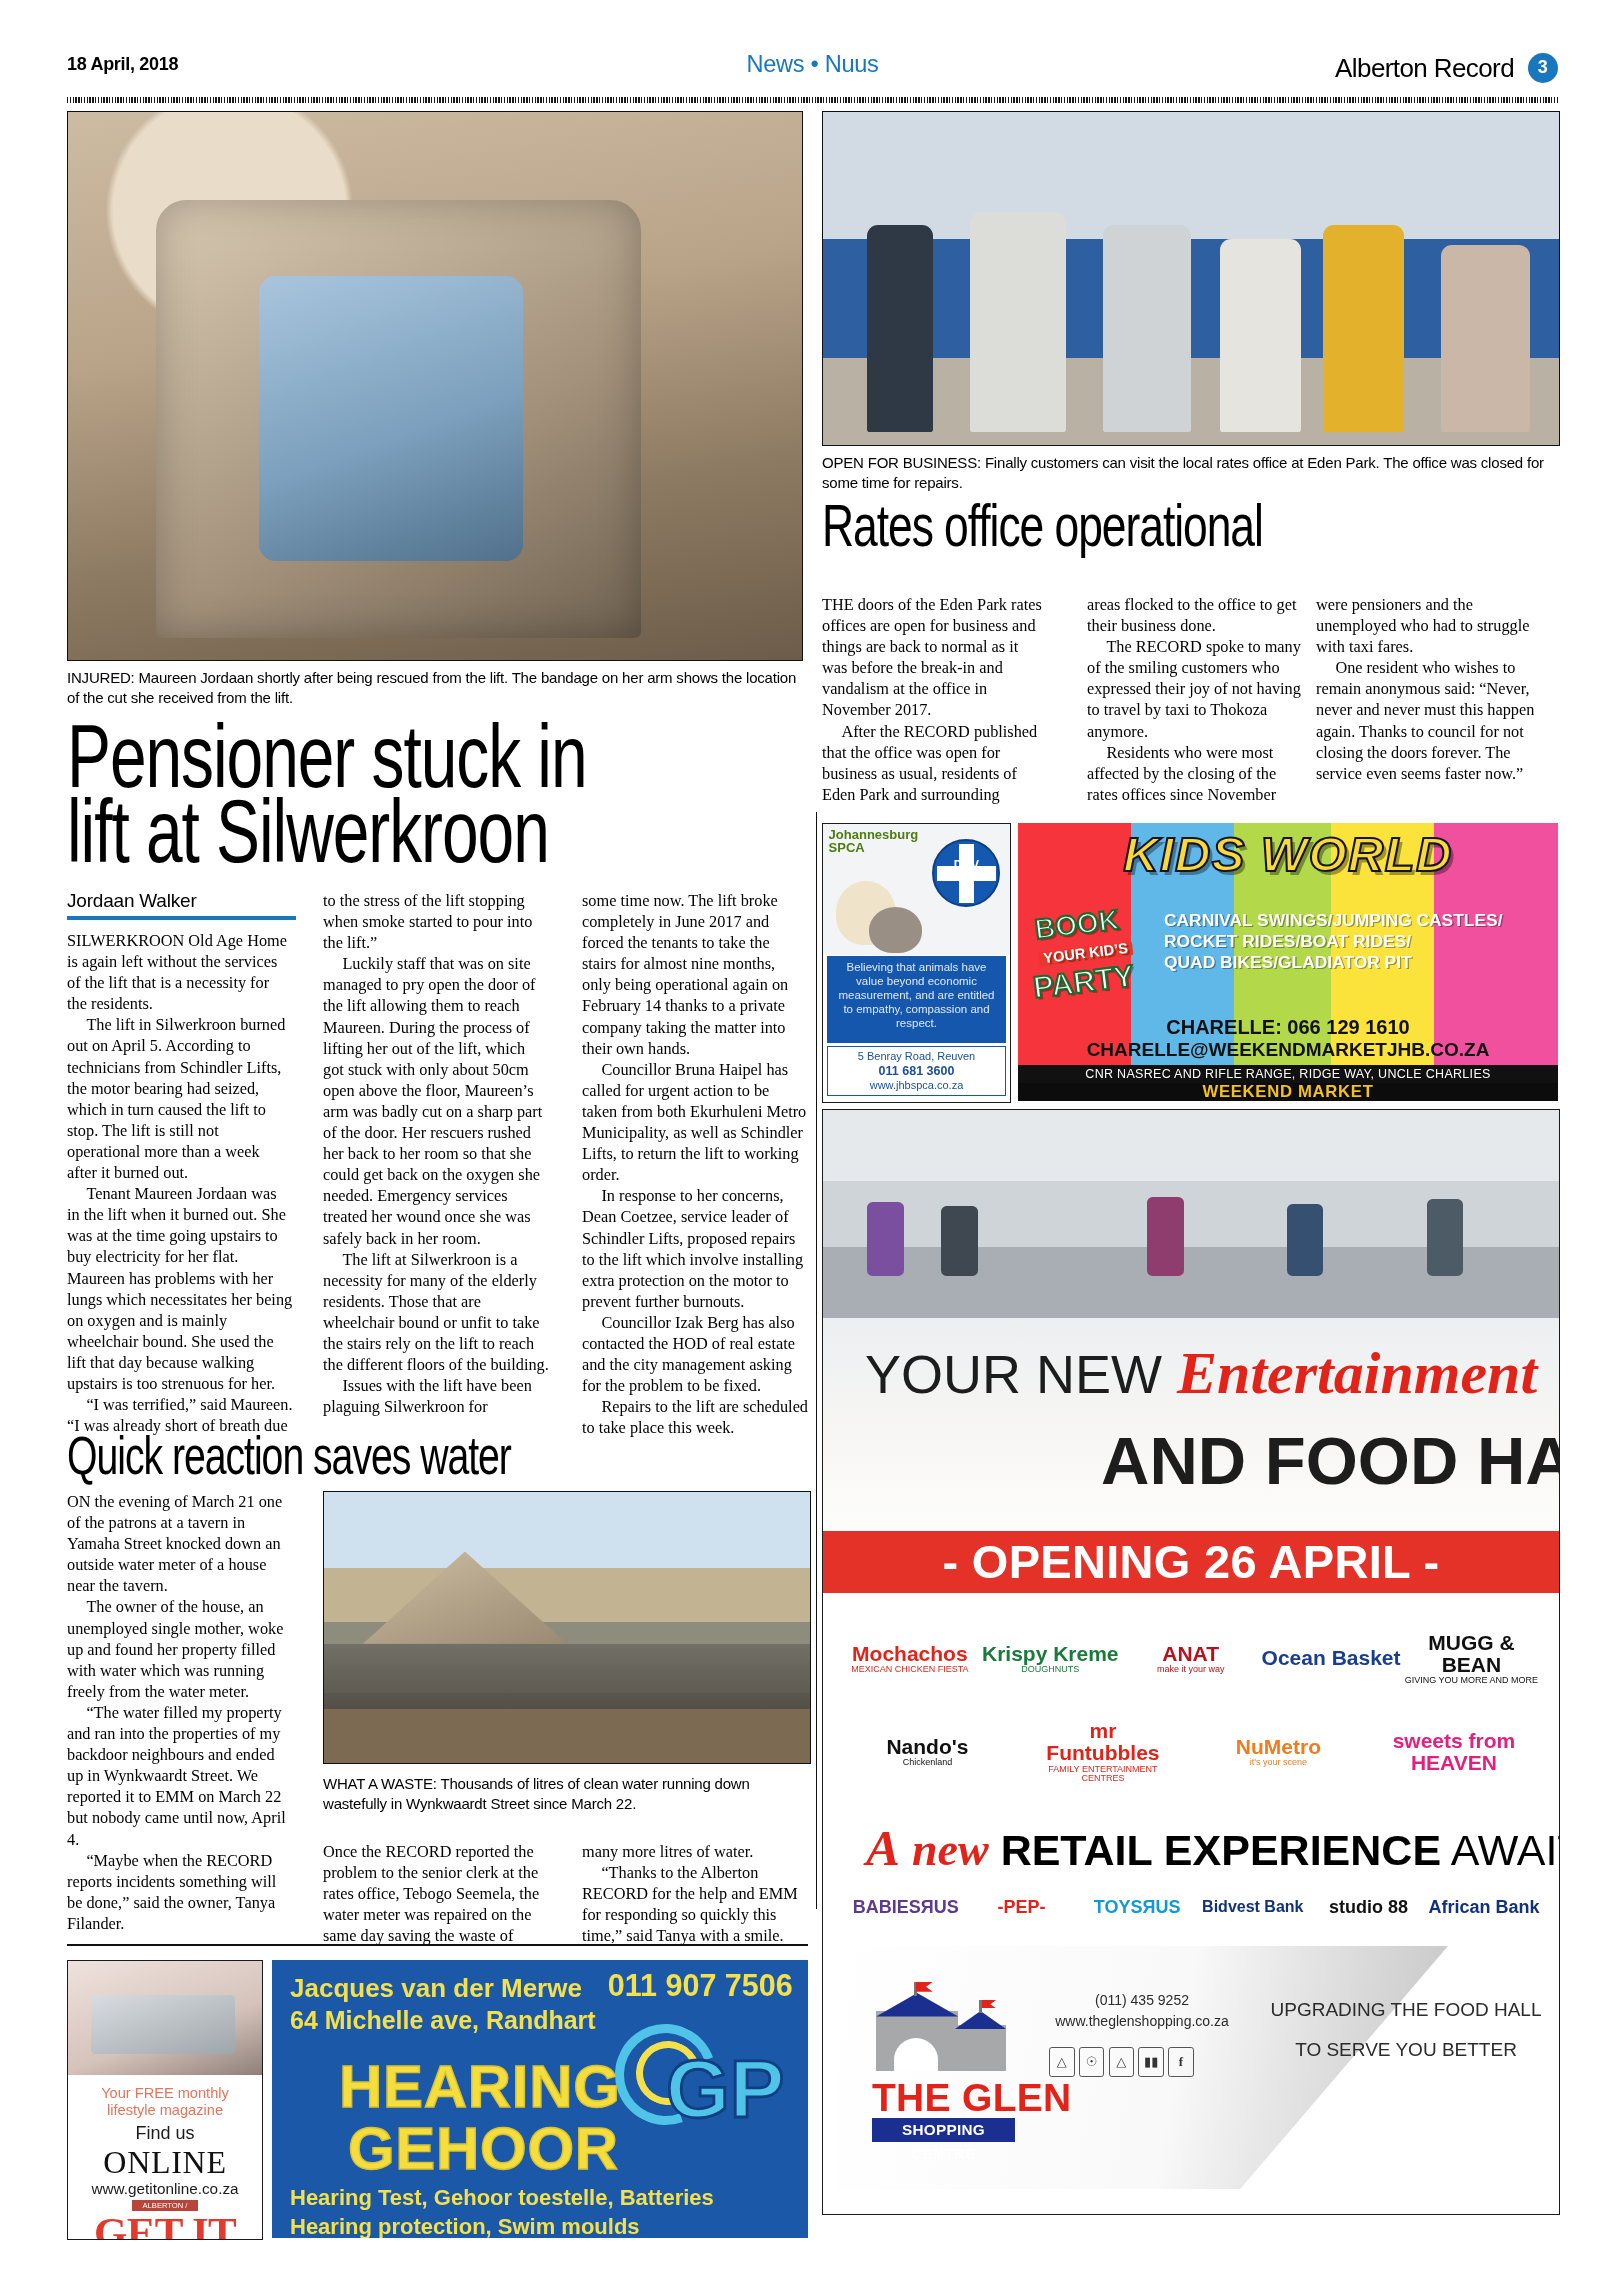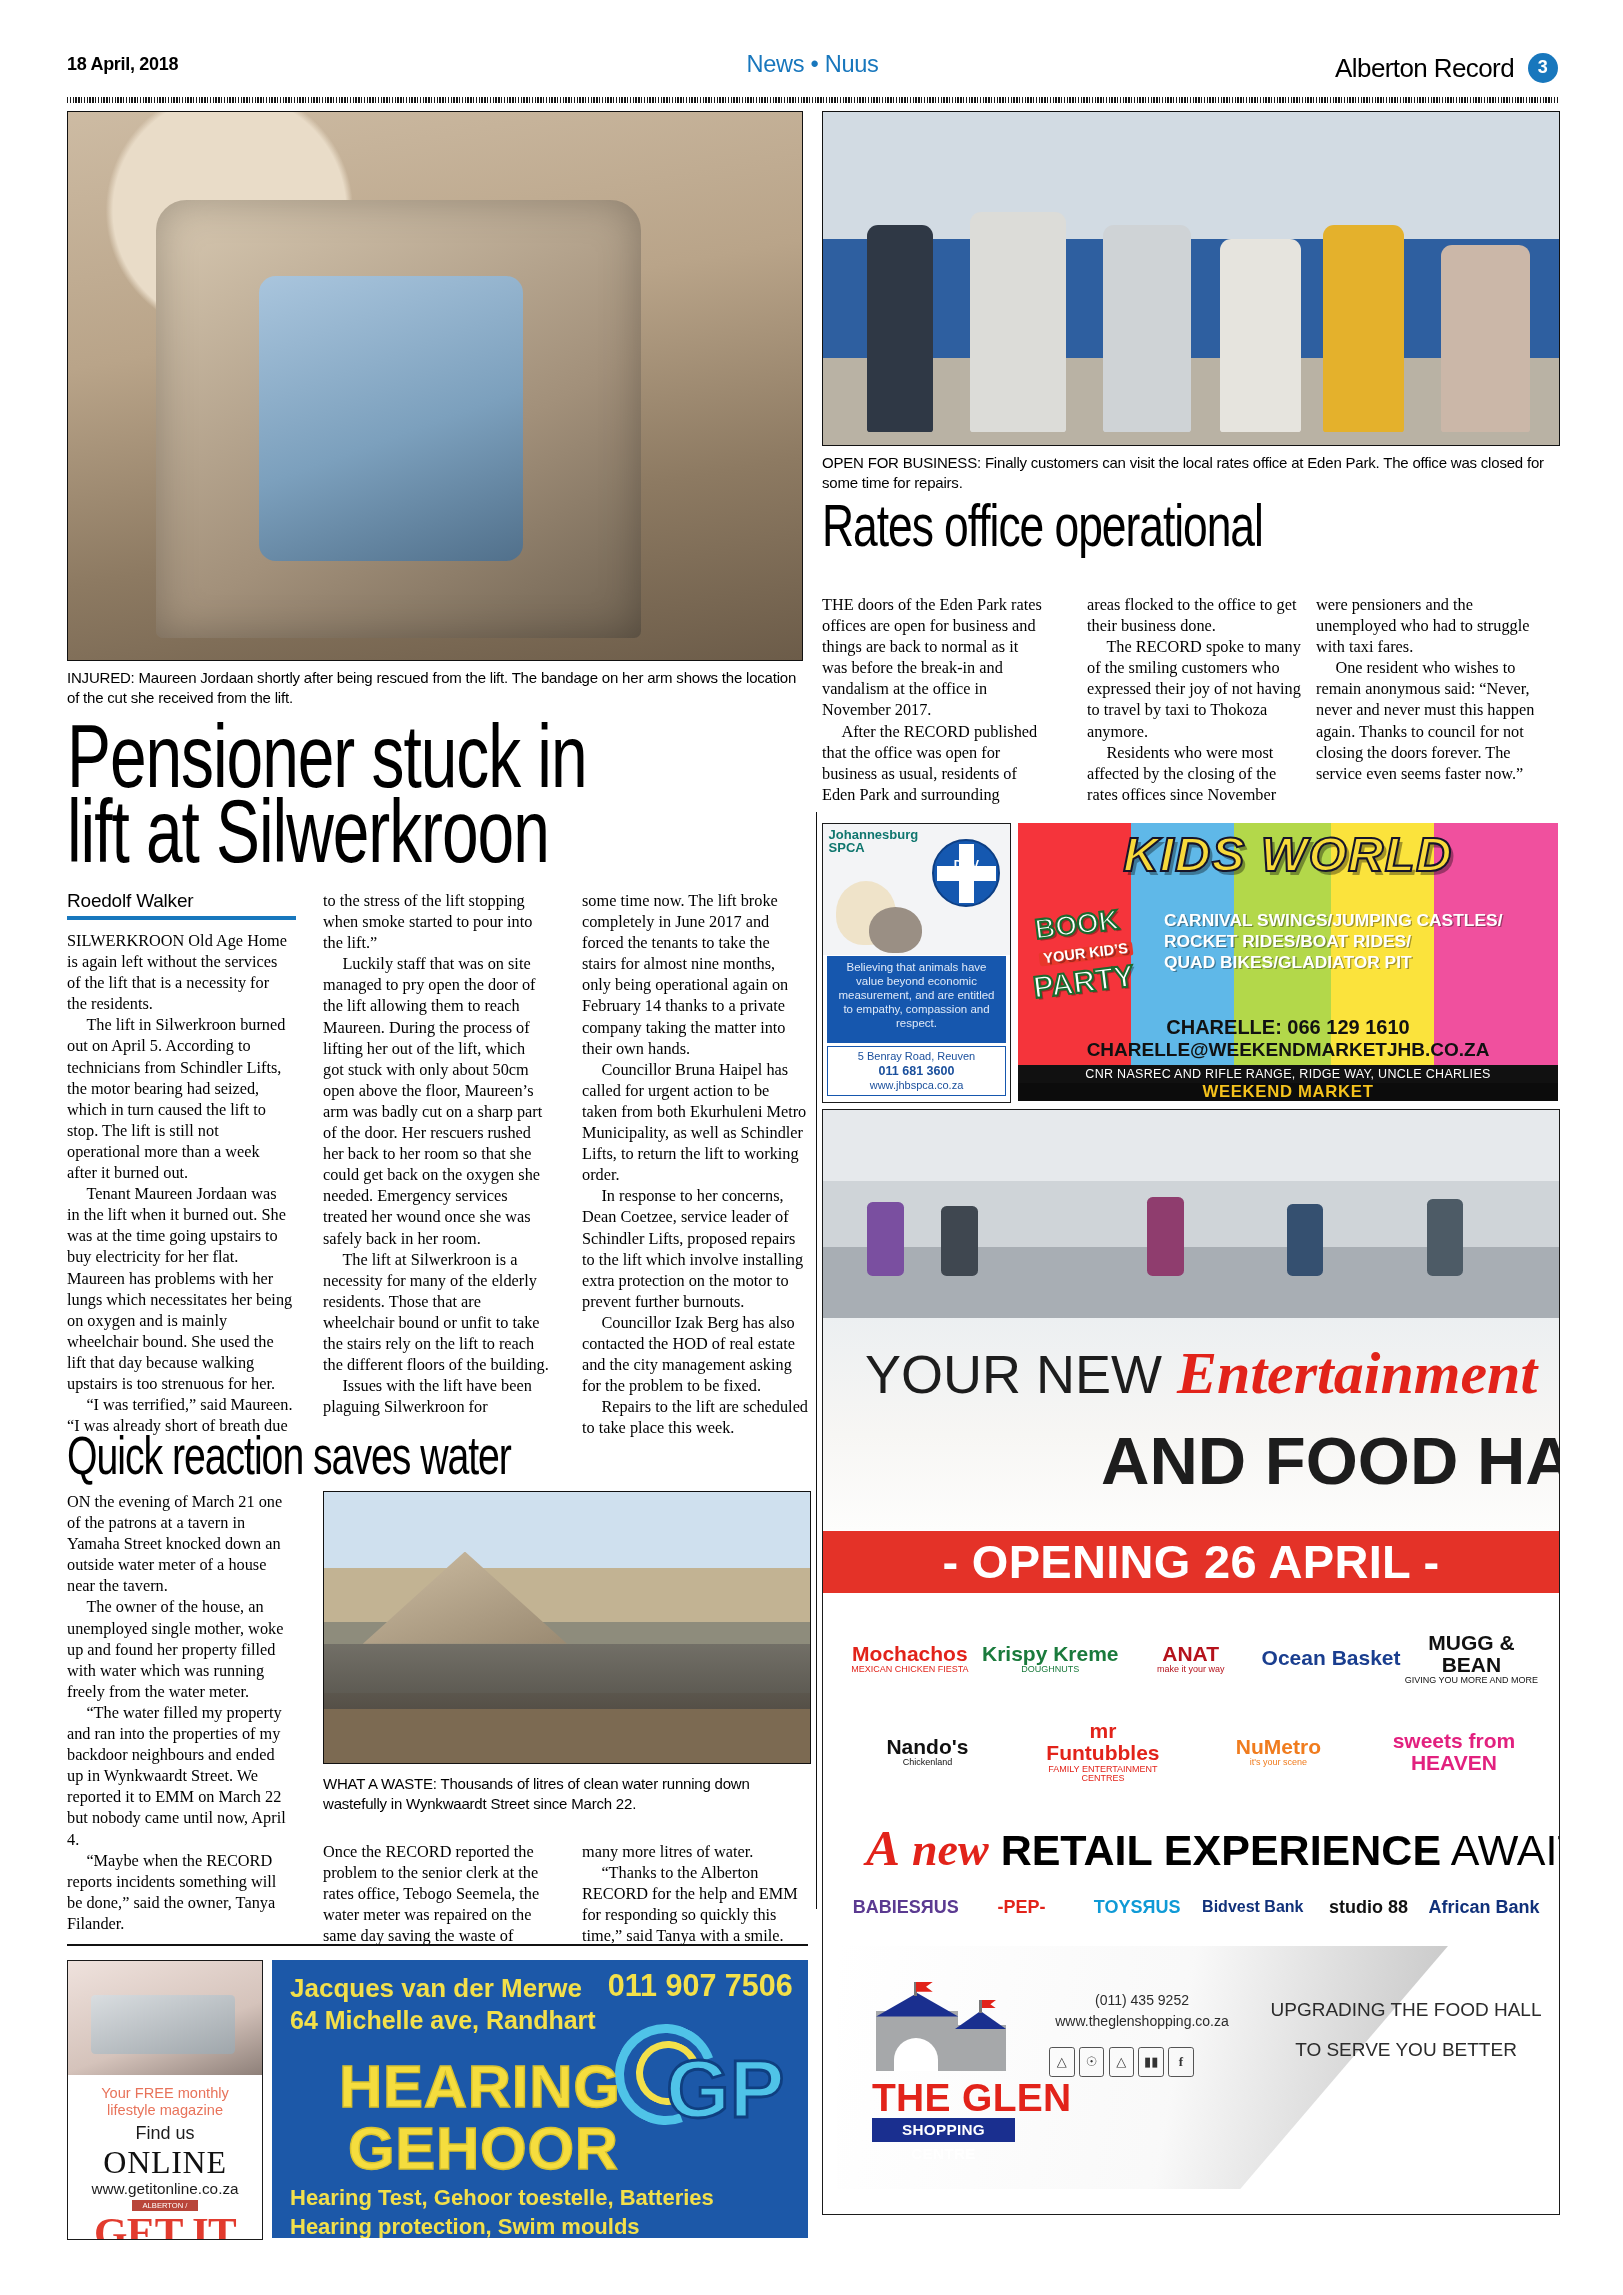--- a/index.html
+++ b/index.html
@@ -52,21 +52,21 @@
 
   .ph-mall{background:linear-gradient(180deg,#e6e9ec 0 34%,#cfd4d8 34% 66%,#a8aeb4 66% 100%);}
 
   
   .ad{position:absolute;overflow:hidden;}
   .ad-border{border:0.7px solid #1b1b1b;}
 
   
   .spca{background:#fff;}
   .spca-top{position:absolute;left:0;top:0;right:0;height:47%;background:#f3f4f6;}
-  .spca-name{position:absolute;left:5.6px;top:4.2px;font-family:"Liberation Sans",sans-serif;font-weight:bold;color:#0f766e;line-height:1.0;}
+  .spca-name{position:absolute;left:5.6px;top:4.2px;font-family:"Liberation Sans",sans-serif;font-weight:bold;color:#4d7c0f;line-height:1.0;}
   .spca-badge{position:absolute;border-radius:50%;background:#1558b0;border:2.1px solid #0d3f85;}
   .spca-badge .cross-v,.spca-badge .cross-h{position:absolute;background:#fff;}
   .spca-badge .lbl{position:absolute;left:0;right:0;top:28%;text-align:center;color:#fff;font-family:"Liberation Sans",sans-serif;font-weight:bold;line-height:1.02;}
   .spca-pets{position:absolute;border-radius:50% 50% 45% 45%;}
   .spca-blue{position:absolute;left:4.2px;right:4.2px;background:#1657ae;color:#dfe9f8;
       font-family:"Liberation Sans",sans-serif;text-align:center;line-height:1.22;}
   .spca-addr{position:absolute;left:4.2px;right:4.2px;border:0.7px solid #1657ae;background:#fff;text-align:center;
       font-family:"Liberation Sans",sans-serif;color:#1a4f9c;line-height:1.25;}
 
   
@@ -167,21 +167,21 @@
       <p>Residents who were most affected by the closing of the rates offices since November</p>
     </div>
   <div class="col" id="rates-c3" style="left:1316px;top:594px;width:229px;">
       <p class="first">were pensioners and the unemployed who had to struggle with taxi fares.</p>
       <p>One resident who wishes to remain anonymous said: “Never, never and never must this happen again. Thanks to council for not closing the doors forever. The service even seems faster now.”</p>
     </div>
 
   <div class="hl" style="left:67px;top:715px;font-size:89px;width:1180px;">Pensioner stuck in</div>
   <div class="hl" style="left:67px;top:790px;font-size:89px;width:1180px;">lift at Silwerkroon</div>
 
-  <div class="byline" style="left:67px;top:890px;">Roedolf Walker</div>
+  <div class="byline" style="left:67px;top:890px;">Jordaan Walker</div>
   <div class="byline-rule" style="left:67px;top:916px;width:229px;"></div>
 
   <div class="col" id="lift-c1" style="left:67px;top:930px;width:226px;">
       <p class="first">SILWERKROON Old Age Home is again left without the services of the lift that is a necessity for the residents.</p>
       <p>The lift in Silwerkroon burned out on April 5. According to technicians from Schindler Lifts, the motor bearing had seized, which in turn caused the lift to stop. The lift is still not operational more than a week after it burned out.</p>
       <p>Tenant Maureen Jordaan was in the lift when it burned out. She was at the time going upstairs to buy electricity for her flat. Maureen has problems with her lungs which necessitates her being on oxygen and is mainly wheelchair bound. She used the lift that day because walking upstairs is too strenuous for her.</p>
       <p>“I was terrified,” said Maureen. “I was already short of breath due</p>
     </div>
   <div class="col" id="lift-c2" style="left:323px;top:890px;width:226px;">
       <p class="first">to the stress of the lift stopping when smoke started to pour into the lift.”</p>

